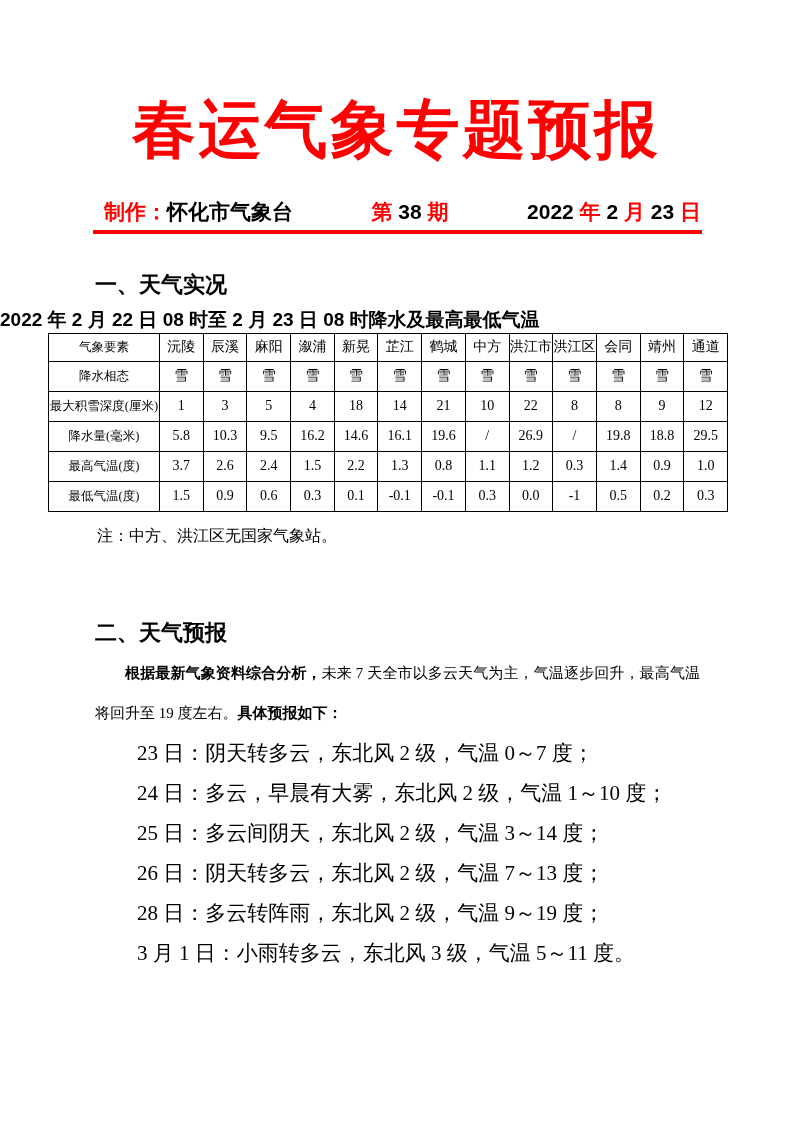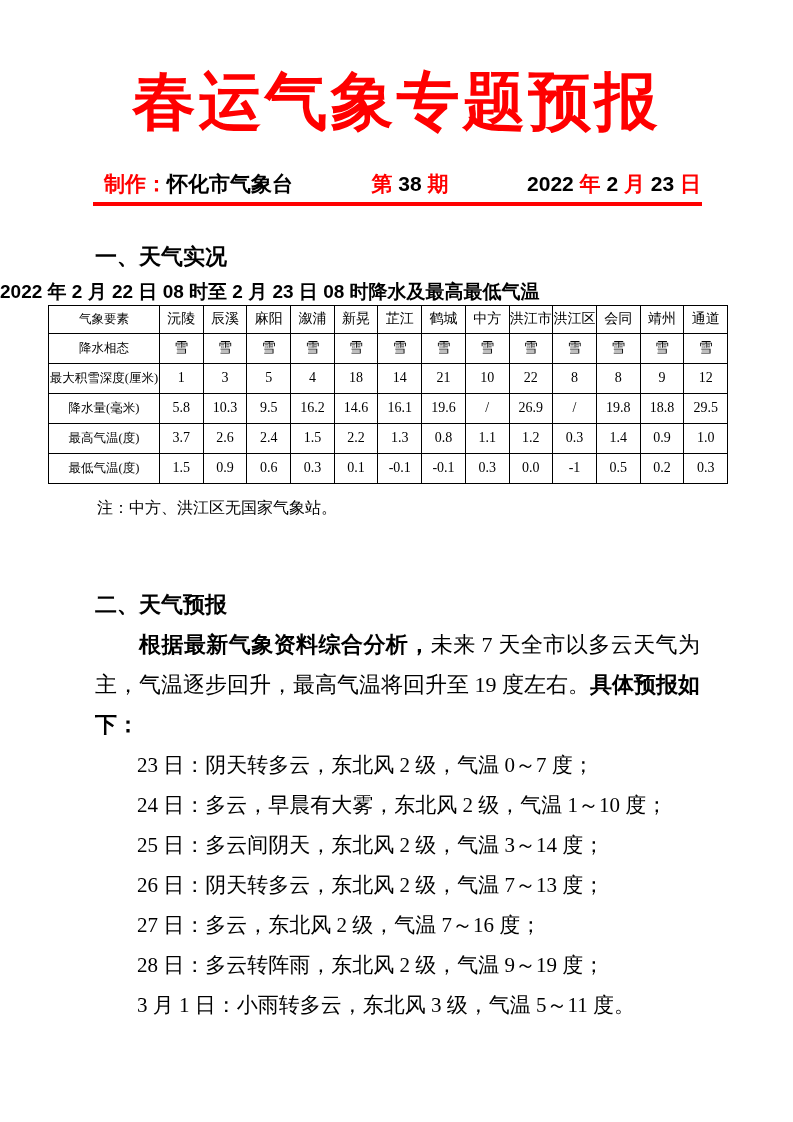--- a/index.html
+++ b/index.html
@@ -1,40 +1,40 @@
 <!DOCTYPE html>
 <html><head>
 <meta charset="utf-8">
 <style>
   :root{ --red:#FF0000; --ink:#000000; }
   html,body{margin:0;padding:0;}
   body{background:#ffffff;}
   .page{position:relative;width:793px;height:1122px;overflow:hidden;background:#fff;color:var(--ink);
         font-family:"Liberation Serif","DejaVu Serif",serif;}
-  .doc-title{margin:0;padding-top:64px;text-align:center;font-size:63px;line-height:1.22;
+  .doc-title{margin:0;padding-top:92px;text-align:center;font-size:63px;line-height:1.22;
              font-weight:700;color:var(--red);letter-spacing:3px;}
   .masthead{display:flex;justify-content:space-between;align-items:baseline;
             margin:30px 92px 0 104px;font-family:"Liberation Sans","DejaVu Sans",sans-serif;
             font-weight:700;font-size:21px;line-height:25px;white-space:nowrap;gap:23px;}
   .red{color:var(--red);}
   .rule{height:4px;background:var(--red);margin:6px 91px 0 93px;}
   .section-heading{margin:0 0 0 95px;font-family:"Liberation Sans","DejaVu Sans",sans-serif;
                    font-weight:700;font-size:22px;line-height:28px;}
   #sec1-heading{margin-top:37px;}
   .table-title{margin:9px 0 0 0;text-align:left;font-family:"Liberation Sans","DejaVu Sans",sans-serif;
                font-weight:700;font-size:19px;line-height:24px;}
   table.weather{border-collapse:collapse;margin:1px 0 0 48px;table-layout:fixed;width:680px;}
   table.weather th,table.weather td{border:1px solid #000;text-align:center;vertical-align:middle;
                font-weight:400;padding:0;height:29px;font-size:14px;
                font-family:"Liberation Serif","DejaVu Serif",serif;}
   table.weather thead th{height:27px;}
   table.weather .label-col{width:110px;font-size:12.5px;white-space:nowrap;}
   .note{margin:14px 0 0 97px;font-size:16px;line-height:20px;}
   #sec2-heading{margin-top:73px;}
-  .body-text{margin:6px 93px 0 95px;font-size:22px;line-height:40px;text-align:justify;text-indent:2em;}
+  .body-text{margin:6px 93px 0 95px;font-size:15px;line-height:40px;text-align:justify;text-indent:2em;}
   .bold-sans{font-family:"Liberation Sans","DejaVu Sans",sans-serif;font-weight:700;}
   .forecast-list{margin:0 93px 0 95px;}
   .forecast-item{margin:0;font-size:21px;line-height:40px;text-indent:2em;white-space:nowrap;}
 </style>
 </head>
 <body>
 
 <div class="page">
 
   <h1 class="doc-title">春运气象专题预报</h1>
@@ -166,18 +166,17 @@
 
   <p class="body-text">
     <span class="bold-sans">根据最新气象资料综合分析，</span><span>未来 7 天全市以多云天气为主，气温逐步回升，最高气温将回升至 19 度左右。</span><span class="bold-sans">具体预报如下：</span>
   </p>
 
   <div class="forecast-list">
       <p class="forecast-item">23 日：阴天转多云，东北风 2 级，气温 0～7 度；</p>
       <p class="forecast-item">24 日：多云，早晨有大雾，东北风 2 级，气温 1～10 度；</p>
       <p class="forecast-item">25 日：多云间阴天，东北风 2 级，气温 3～14 度；</p>
       <p class="forecast-item">26 日：阴天转多云，东北风 2 级，气温 7～13 度；</p>
-      <p class="forecast-item">27 日：多云，东北风 2 级，气温 7～16 度；</p>
       <p class="forecast-item">28 日：多云转阵雨，东北风 2 级，气温 9～19 度；</p>
       <p class="forecast-item">3 月 1 日：小雨转多云，东北风 3 级，气温 5～11 度。</p>
     </div>
 
 </div>
 
 </body></html>

